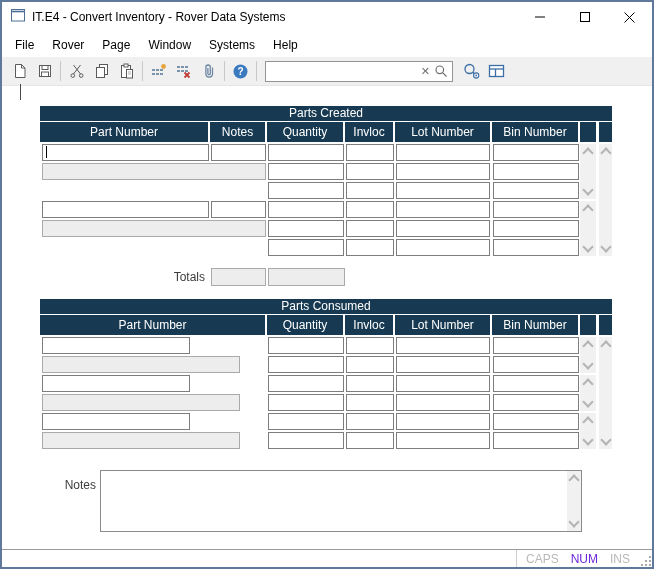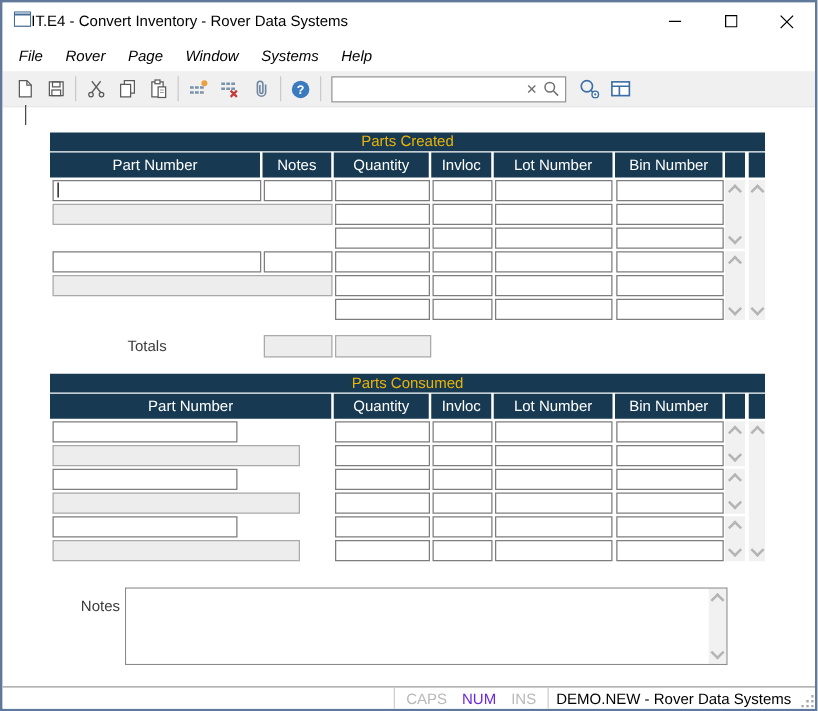--- a/index.html
+++ b/index.html
@@ -1,37 +1,37 @@
 <!DOCTYPE html>
 <html><head>
 <meta charset="utf-8">
 <style>
   html,body{margin:0;padding:0;background:#d4d4d4;}
   .window{position:relative;width:654px;height:569px;box-sizing:border-box;border:2px solid #60799b;background:#fff;
           font-family:"Liberation Sans",sans-serif;font-size:12px;color:#000;overflow:hidden;}
   
   .titlebar{height:30px;display:flex;align-items:center;padding-left:9px;background:#fff;}
-  .title{}
+  .title{margin-left:7px;}
   .win-controls{margin-left:auto;display:flex;height:100%;}
   .win-btn{width:45px;height:100%;display:flex;align-items:center;justify-content:center;}
   
   .menubar{height:25px;display:flex;align-items:center;padding-left:4px;background:#fff;}
-  .menu-item{padding:0 9px;font-style:italic;}
+  .menu-item{padding:0 9px;}
   
   .toolbar{height:29px;background:#f0f0f0;display:flex;align-items:center;padding:0 5px;border-bottom:1px solid #e6e6e6;box-sizing:border-box;}
   .tool-btn{width:25px;height:24px;display:flex;align-items:center;justify-content:center;}
   .tb-sep{width:1px;height:20px;background:#c9c9c9;margin:0 3px;}
   .searchbox{width:188px;height:21px;background:#fff;border:1px solid #949494;display:flex;align-items:center;margin-left:5px;box-sizing:border-box;}
   .searchbox input{flex:1;border:none;outline:none;height:17px;font:inherit;padding:0 4px;min-width:0;background:transparent;}
   .search-clear{color:#707070;font-size:11px;padding:0 4px;cursor:default;}
   .search-glass{padding:0 4px 0 0;display:flex;align-items:center;}
   
   .main{position:absolute;left:0;right:0;top:84px;bottom:18px;background:#fff;}
   .caret-mark{position:absolute;left:18px;top:-2px;width:1px;height:16px;background:#4a4a4a;}
-  .band{position:absolute;height:15px;line-height:15px;background:#173a52;color:#eab308;text-align:center;font-size:12px;}
+  .band{position:absolute;height:15px;line-height:15px;background:#173a52;color:#ffffff;text-align:center;font-size:12px;}
   .h{position:absolute;height:20px;line-height:20px;background:#173a52;color:#fff;text-align:center;font-size:12px;}
   .fld{position:absolute;height:17px;background:#fff;border:1px solid #7d7d7d;box-sizing:border-box;font:inherit;padding:0 3px;outline:none;}
   div.fld{padding:0;}
   .fld.gray{background:#ededed;border-color:#aaaaaa;}
   .c-qty{left:266px;width:76px}.c-inv{left:344px;width:48px}.c-lot{left:394px;width:94px}.c-bin{left:491px;width:86px}
   .pc-pn{left:40px;width:167px}.pc-ratio{left:209px;width:55px}.pc-desc{left:40px;width:224px}
   .cs-pn{left:40px;width:148px}.cs-desc{left:40px;width:198px}
   .caret-in{position:absolute;left:44px;top:60px;width:1px;height:12px;background:#000;}
   
   .sb{position:absolute;width:16px;background:#f1f1f1;}
@@ -235,21 +235,21 @@
       </div>
     <div class="sb" style="left:578px;top:115px;height:55px">
         <span class="chev up"></span>
         <span class="chev down"></span>
       </div>
     <div class="sb outer" style="left:597px;top:58px;height:112px">
         <span class="chev up"></span>
         <span class="chev down"></span>
       </div>
 
-    <div class="label" style="left:100px;top:184px;width:103px;text-align:left">Totals</div>
+    <div class="label" style="left:100px;top:184px;width:103px;text-align:right">Totals</div>
     <div class="fld gray" style="left:209px;top:182px;width:55px;height:18px"></div>
     <div class="fld gray" style="left:266px;top:182px;width:77px;height:18px"></div>
 
     <div class="band" style="left:38px;top:213px;width:572px;">Parts Consumed</div>
     <div class="h" style="left:38px;top:229px;width:225px;">Part Number</div>
     <div class="h" style="left:265px;top:229px;width:76px;">Quantity</div>
     <div class="h" style="left:343px;top:229px;width:48px;">Invloc</div>
     <div class="h" style="left:393px;top:229px;width:95px;">Lot Number</div>
     <div class="h" style="left:490px;top:229px;width:86px;">Bin Number</div>
     <div class="h" style="left:578px;top:229px;width:16px;"></div>
@@ -315,21 +315,20 @@
     </div>
   </div>
 
   <div class="statusbar">
     <div class="sb-spacer"></div>
     <div class="kbd-group">
       <span class="kbd">CAPS</span>
       <span class="kbd active">NUM</span>
       <span class="kbd">INS</span>
     </div>
-    <div class="status-msg">DEMO.NEW - Rover Data Systems</div>
     <div class="grip">
         <svg width="10" height="10" viewBox="0 0 10 10">
           <g fill="#a8a8a8">
             <rect x="8" y="0" width="2" height="2"></rect>
             <rect x="8" y="4" width="2" height="2"></rect>
             <rect x="8" y="8" width="2" height="2"></rect>
             <rect x="4" y="4" width="2" height="2"></rect>
             <rect x="4" y="8" width="2" height="2"></rect>
             <rect x="0" y="8" width="2" height="2"></rect>
           </g>

